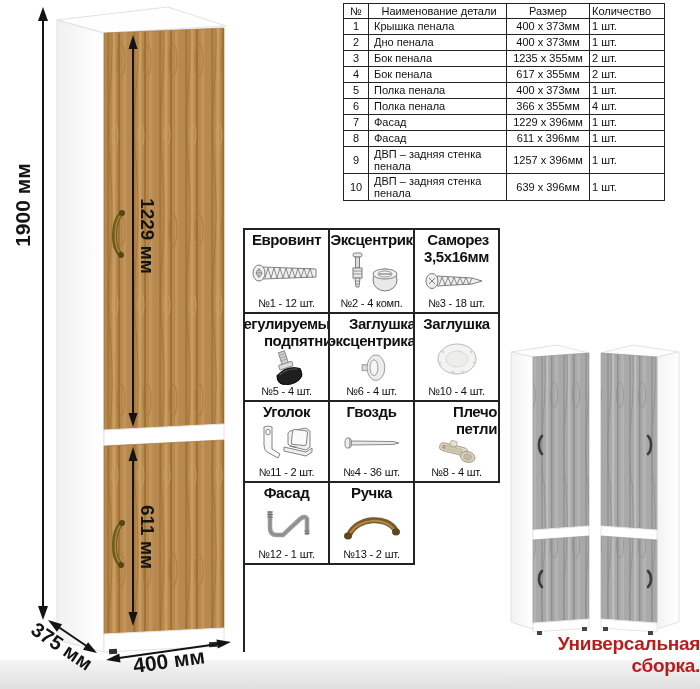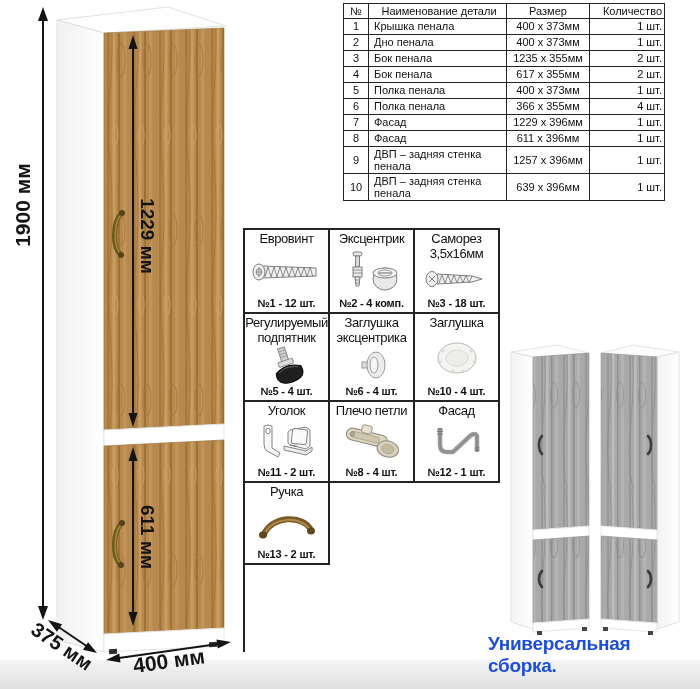--- a/index.html
+++ b/index.html
@@ -13,47 +13,47 @@
   }
   
   #parts-table {
     position:absolute; left:343px; top:3px; border-collapse:collapse;
     font-size:11px; line-height:1.12; table-layout:fixed;
   }
   #parts-table td { border:1.5px solid #232323; padding:0 2px; background:#fff; }
   #parts-table .c-num  { width:20px;  text-align:center; }
   #parts-table .c-name { width:130px; text-align:left; padding-left:5px; }
   #parts-table .c-size { width:78px;  text-align:center;margin-left:12px; }
-  #parts-table .c-qty  { width:70px;  text-align:right; }
+  #parts-table .c-qty  { width:70px;  text-align:left; }
   #parts-table tr       { height:16px; }
   #parts-table tr.hdr   { height:15px; }
   #parts-table tr.tall  { height:27px; }
   
   #hw-grid {
     position:absolute; left:243px; top:228px;
     display:grid; grid-template-columns:85px 85px 85px;
     grid-template-rows:84px 88px 81px 82px 87px;
     border-top:2px solid #232323; border-left:2px solid #232323;
   }
   .hw-cell {
     border-right:2px solid #232323; border-bottom:2px solid #232323;
     box-sizing:border-box; background:#fff; overflow:hidden;
     display:flex; flex-direction:column; align-items:center;
     justify-content:space-between; padding:2px 1px 3px;
   }
   .hw-cell .t {
-    font-weight:normal; font-size:13px; letter-spacing:-0.4px;
-    text-align:center; white-space:pre-line; line-height:1.12;
-  }
-  .hw-cell .c { font-weight:bold; font-size:11px; letter-spacing:-0.2px; }
+    font-weight:bold; font-size:15px; letter-spacing:-0.4px;
+    text-align:right; white-space:pre-line; line-height:1.12;
+  }
+  .hw-cell .c { font-weight:normal; font-size:11px; letter-spacing:-0.2px; }
   .hw-empty { background:transparent; border:none; }
   
   #footer-caption {
-    position:absolute; left:488px; top:633px; width:212px; text-align:left;
-    font-size:19px; font-weight:bold; color:#1d4ed8; letter-spacing:-0.3px;
+    position:absolute; left:488px; top:633px; width:212px; text-align:right;
+    font-size:19px; font-weight:bold; color:#b91c1c; letter-spacing:-0.3px;
   }
   
   svg text { font-family:"Liberation Sans", sans-serif; font-weight:bold; fill:#141414; }
   .icon-svg { display:block; }
 </style>
 </head>
 <body>
 
 <div id="stage">
 
@@ -309,20 +309,31 @@
           <path d="M14,4 q4,-2 8,0 L22,26 l8,5 -2,4 -11,-6 Q14,27 14,22 Z"></path>
           <ellipse cx="18" cy="9" rx="2.2" ry="2.8" fill="#fff"></ellipse>
           <path d="M40,8 l16,-3 4,3 0,16 -4,3 -16,-4 q14,3 0,0 L38,21 38,10 Z" fill="#f2f2f2"></path>
           <rect x="42" y="7" width="15" height="15" rx="2" transform="rotate(6 49 14)" fill="#fafafa"></rect>
           <path d="M34,24 l22,5 6,-4 0,4 -6,4 -22,-5 Z" fill="#eeeeee"></path>
         </g>
       </svg>
       <div class="c">№11 - 2 шт.</div>
     </div>
 
+    <div class="hw-cell">
+      <div class="t">Гвоздь</div>
+      <svg class="icon-svg" width="74" height="22" viewBox="0 0 74 22">
+        <g stroke="#8a8a8a" fill="#e8e8e8">
+          <polygon points="16,9 58,9.5 64,11 58,12.5 16,13"></polygon>
+          <ellipse cx="14" cy="11" rx="2.5" ry="5" fill="#dddddd"></ellipse>
+          <ellipse cx="12.5" cy="11" rx="2.5" ry="5" fill="#eeeeee"></ellipse>
+        </g>
+      </svg>
+      <div class="c">№4 - 36 шт.</div>
+    </div>
 
     <div class="hw-cell">
       <div class="t">Плечо петли</div>
       <svg class="icon-svg" width="74" height="42" viewBox="0 0 74 42">
         <g transform="rotate(14 37 21)">
           <rect x="10" y="12" width="42" height="12" rx="6" fill="#ded7c4" stroke="#8c8678"></rect>
           <rect x="14" y="15" width="30" height="6" rx="3" fill="#cfc6ae" stroke="#a89f89" stroke-width="0.7"></rect>
           <ellipse cx="54" cy="24" rx="11" ry="8" fill="#d7d0bc" stroke="#8c8678"></ellipse>
           <ellipse cx="54" cy="24" rx="6" ry="4.5" fill="#c3baa2" stroke="#a89f89" stroke-width="0.7"></ellipse>
           <circle cx="16" cy="18" r="2.2" fill="#b4ab93" stroke="#8c8678" stroke-width="0.7"></circle>

